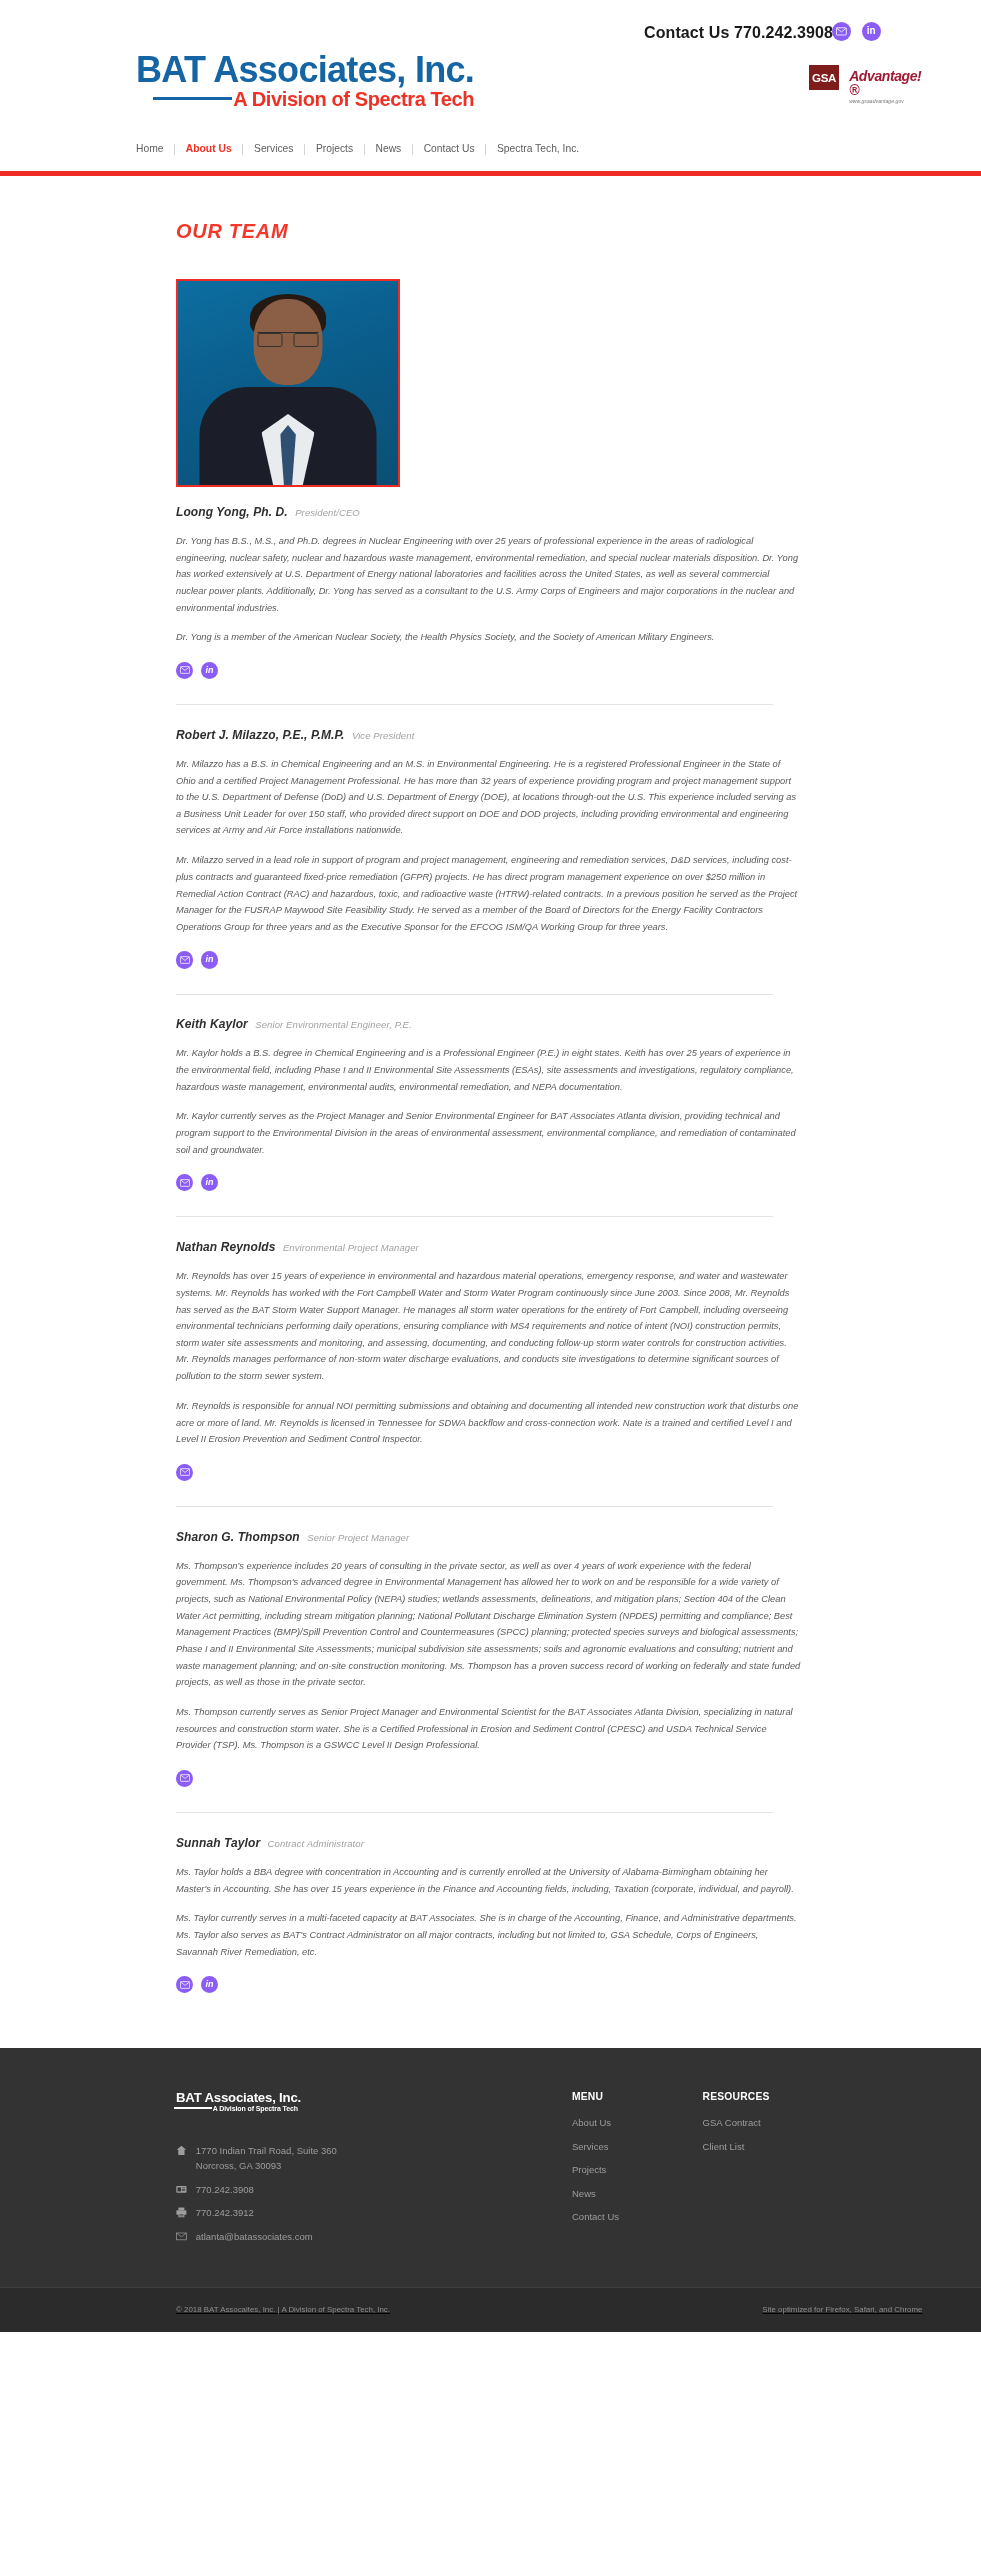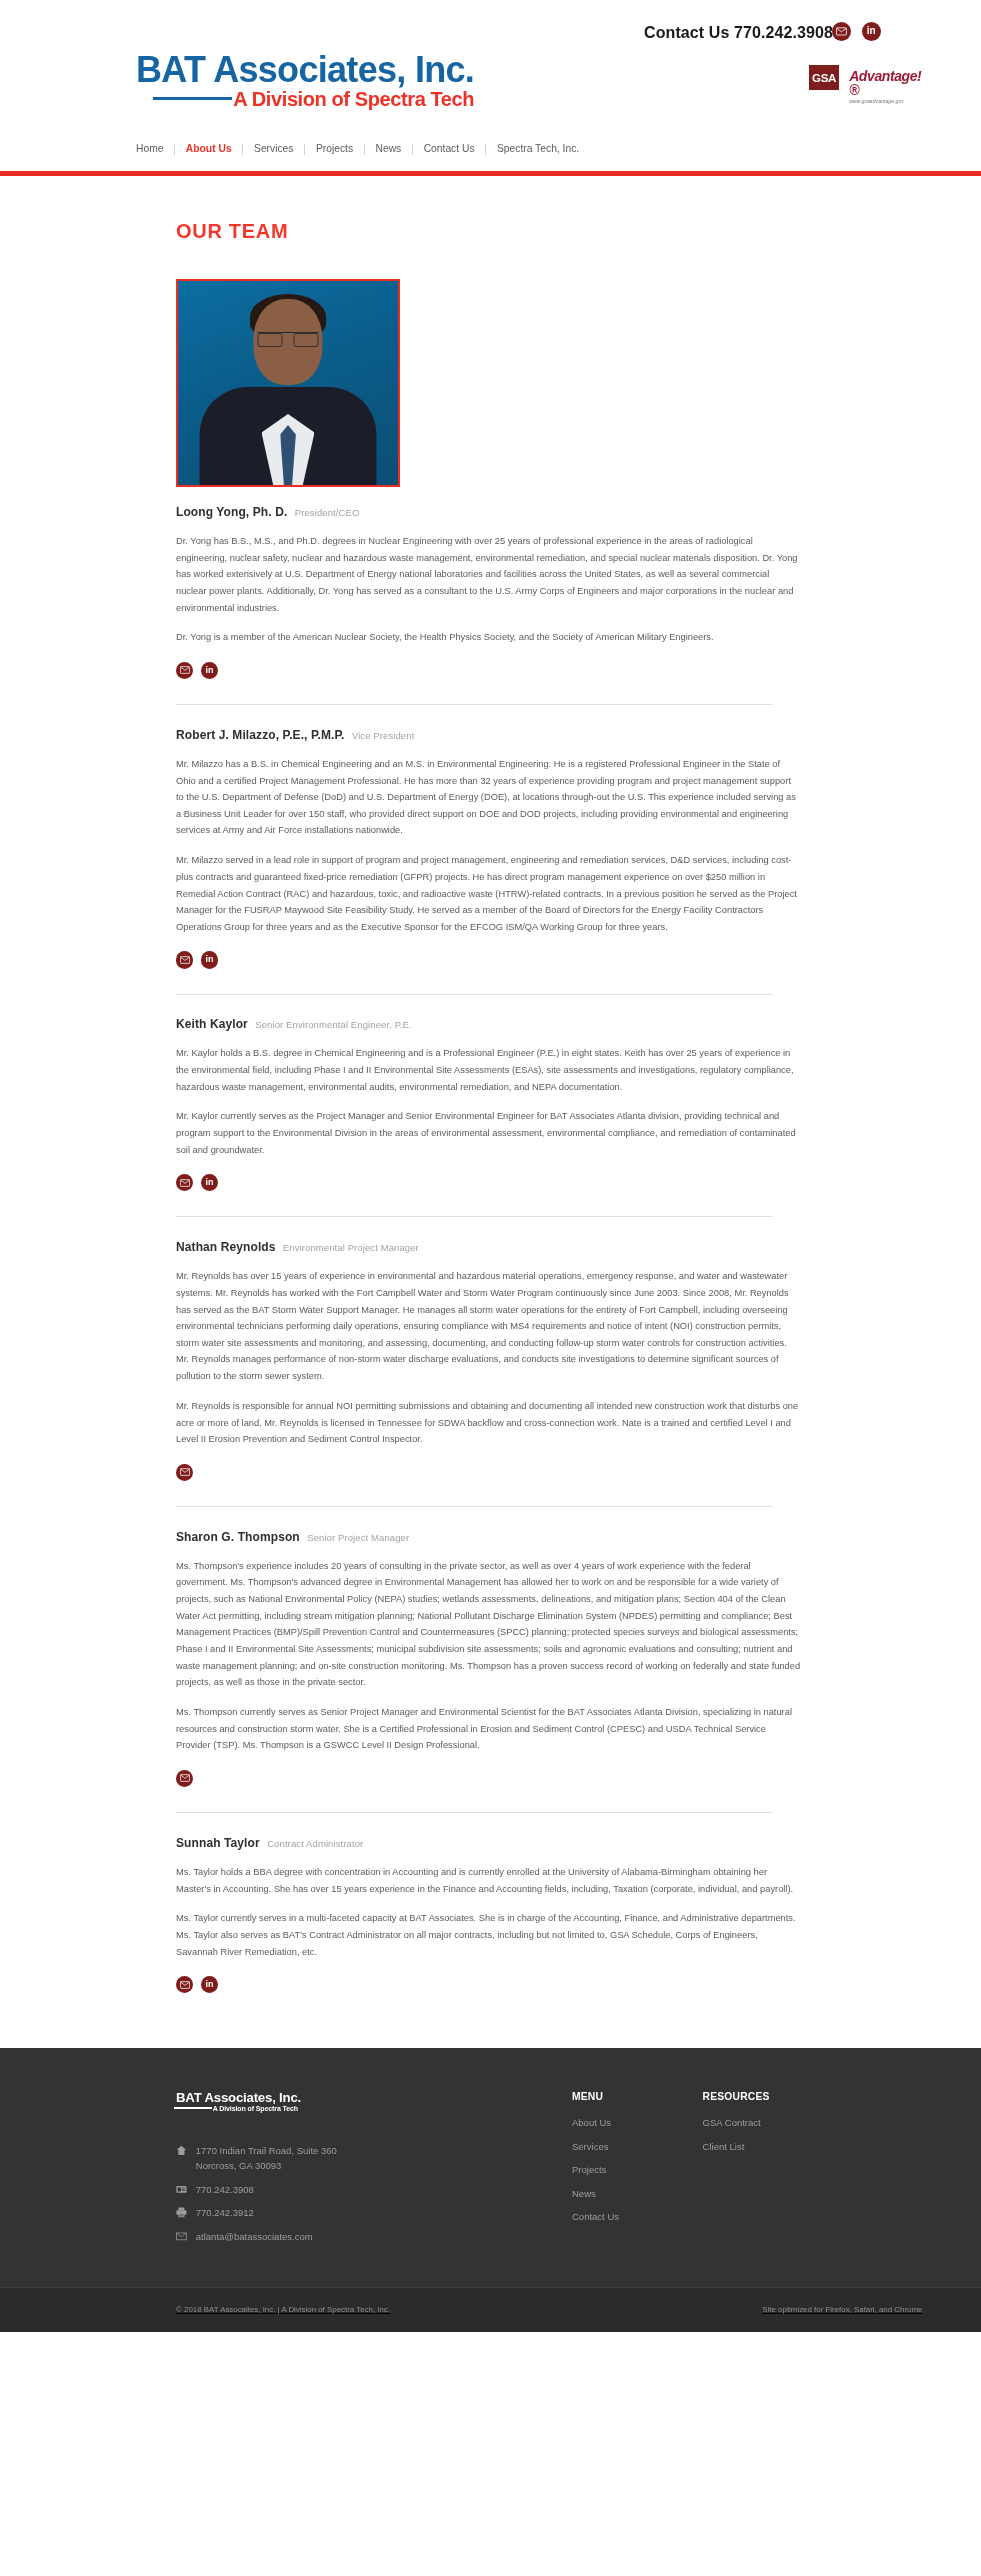--- a/index.html
+++ b/index.html
@@ -74,21 +74,21 @@
   .header-social {
     position: absolute;
     left: 780px;
     top: 0px;
     display: flex;
     gap: 10.8px;
   }
   .circ-icon {
     width: 19px; height: 19px;
     border-radius: 50%;
-    background: #7f1d1d;
+    background: #8b5cf6;
     display: flex; align-items: center; justify-content: center;
     color: #fff;
   }
   .circ-icon.mail svg { width: 10.8px; height: 10.8px; }
   .circ-icon.li { font-size: 10px; font-weight: 700; font-family: "Liberation Sans", sans-serif; line-height: 1; }
 
   .gsa-logo {
     position: absolute;
     left: 757px;
     top: 43px;
@@ -152,20 +152,21 @@
     background: #ee2c24;
     margin-top: 16.5px;
   }
 
   
   .main {
     width: 877px;
     margin: 0 auto;
     padding-left: 40px;
     padding-top: 40px;
+    font-style: italic;
   }
   .page-title {
     font-size: 20px;
     font-weight: 700;
     color: #f4372b;
     letter-spacing: 0.7px;
     margin-left: 84px;
     margin-bottom: 36px;
   }
 

